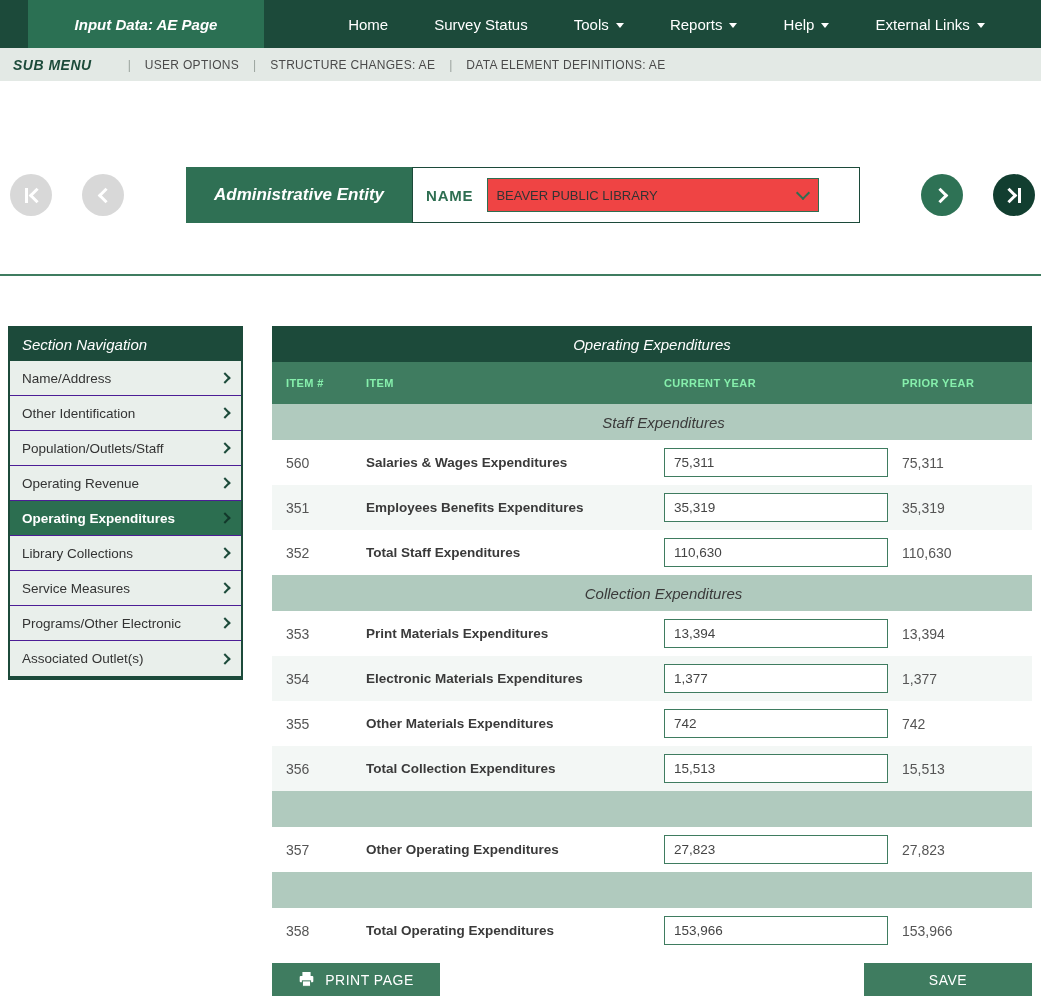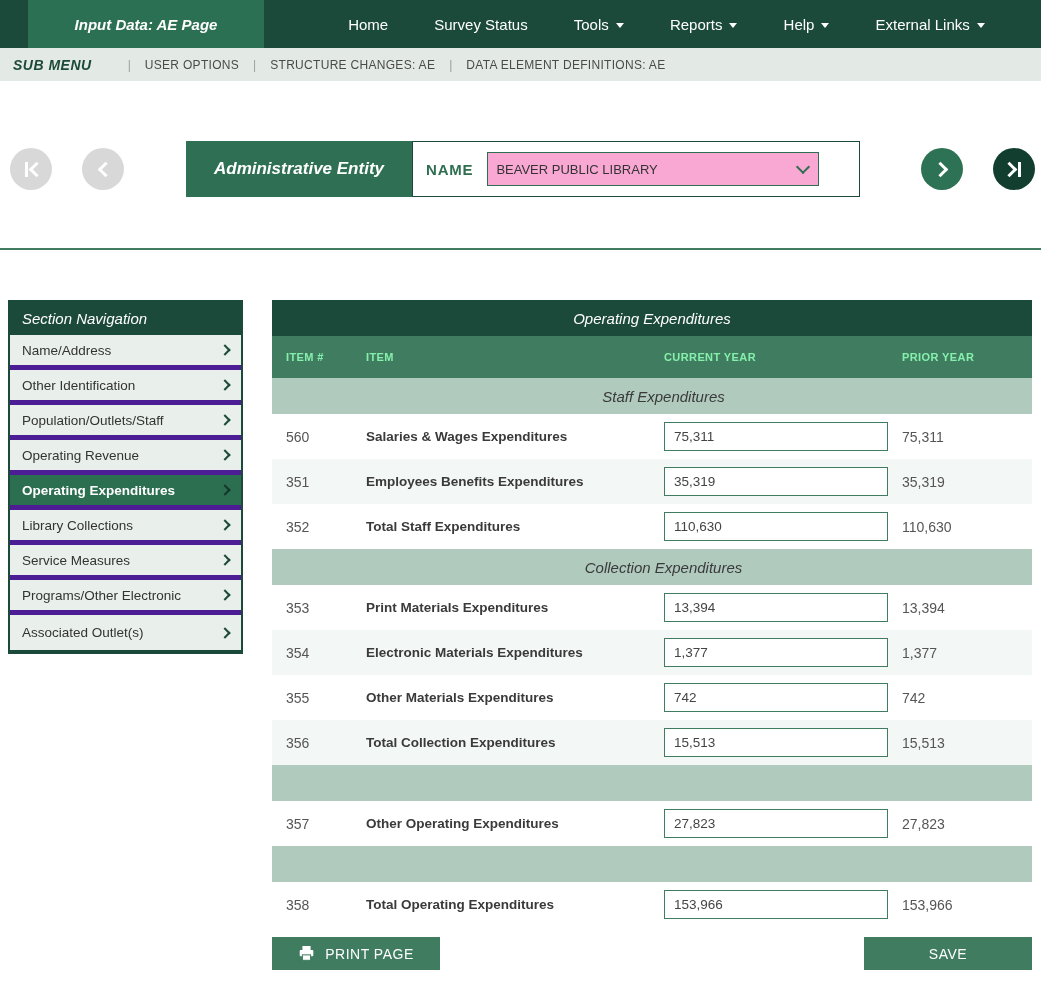--- a/index.html
+++ b/index.html
@@ -15,53 +15,53 @@
   .caret { width:0; height:0; border-left:4px solid transparent; border-right:4px solid transparent;
            border-top:5px solid #fff; margin-top:2px; }
 
   
   .submenu { height:33px; background:#e3e9e5; display:flex; align-items:center; padding:0 13px; font-size:12px; color:#4a4a4a; }
   .submenu-title { color:#1c4a3a; font-weight:bold; font-style:italic; font-size:14px; letter-spacing:.5px; margin-right:22px; }
   .submenu-item { cursor:pointer; letter-spacing:.3px; }
   .sep { color:#9aa39e; margin:0 14px; }
 
   
-  .entity-row { margin-top:60px; height:56px; display:flex; align-items:center; }
+  .entity-row { margin-top:86px; height:56px; display:flex; align-items:center; }
   .circle { width:42px; height:42px; border-radius:50%; display:flex; align-items:center; justify-content:center;
             cursor:pointer; flex:0 0 auto; }
   .circle.disabled { background:#d8d8d8; cursor:default; }
   .circle.next-btn { background:#2e7255; }
   .circle.last-btn { background:#123e30; }
   .pg-chev { width:11px; height:11px; }
   .pg-chev.right { border-right:3px solid #fff; border-bottom:3px solid #fff; transform:rotate(-45deg); margin-left:-4px; }
   .pg-chev.left  { border-left:3px solid #fff; border-top:3px solid #fff; transform:rotate(-45deg); margin-right:-4px; }
   .pg-bar { width:3px; height:15px; background:#fff; }
   .circle .iconwrap { display:flex; align-items:center; gap:3px; }
 
   .ae-label { margin-left:62px; width:226px; height:56px; background:#2f7054; color:#fff; display:flex;
               align-items:center; justify-content:center; font-style:italic; font-weight:bold; font-size:17px; }
   .entity-box { display:flex; align-items:center; border:1px solid #1c4a3a; height:56px; padding:0 13px; width:448px; }
   .name-label { color:#2e6e51; font-weight:bold; font-size:15px; letter-spacing:.8px; margin-right:14px; }
   .entity-select { width:332px; height:34px; border:1px solid #2e6e51; display:flex; align-items:center;
-                   justify-content:space-between; padding:0 10px 0 8px; font-size:13px; color:#333; cursor:pointer; background:#f9a8d4; }
+                   justify-content:space-between; padding:0 10px 0 8px; font-size:13px; color:#333; cursor:pointer; background:#ef4444; }
   .sel-chev { width:10px; height:10px; border-right:2px solid #2e6e51; border-bottom:2px solid #2e6e51;
               transform:rotate(45deg); margin-top:-5px; }
   .next-btn { margin-left:61px; }
   .last-btn { margin-left:30px; }
 
   .divider { margin-top:51px; border-top:2px solid #3f7c60; }
 
   
   .content { display:flex; margin-top:50px; padding:0 9px 0 8px; }
 
   
   .sidebar { width:235px; border:2px solid #1c4a3a; border-bottom-width:4px; background:#e9efeb; align-self:flex-start; flex:0 0 auto; }
   .sidebar-header { background:#1c4a3a; color:#fff; font-style:italic; font-size:15px; padding:8px 12px; }
   .sidebar-item { height:35px; display:flex; align-items:center; justify-content:space-between;
-                  padding:0 12px; font-size:13.5px; color:#333; border-bottom:5px solid #4c1d95; cursor:pointer; }
+                  padding:0 12px; font-size:13.5px; color:#333; border-bottom:1px solid #4c1d95; cursor:pointer; }
   .sidebar-item:last-child { border-bottom:none; }
   .chev { width:8px; height:8px; border-right:2.5px solid #1c4a3a; border-bottom:2.5px solid #1c4a3a;
           transform:rotate(-45deg); flex:0 0 auto; }
   .sidebar-item.active { background:#2c6e50; color:#fff; font-weight:bold; }
   .sidebar-item.active .chev { border-color:#12382b; }
 
   
   .table-wrap { width:760px; margin-left:29px; flex:0 0 auto; }
   .table-title { height:36px; background:#1c4a3a; color:#fff; font-style:italic; font-size:15px;
                  display:flex; align-items:center; justify-content:center; }

